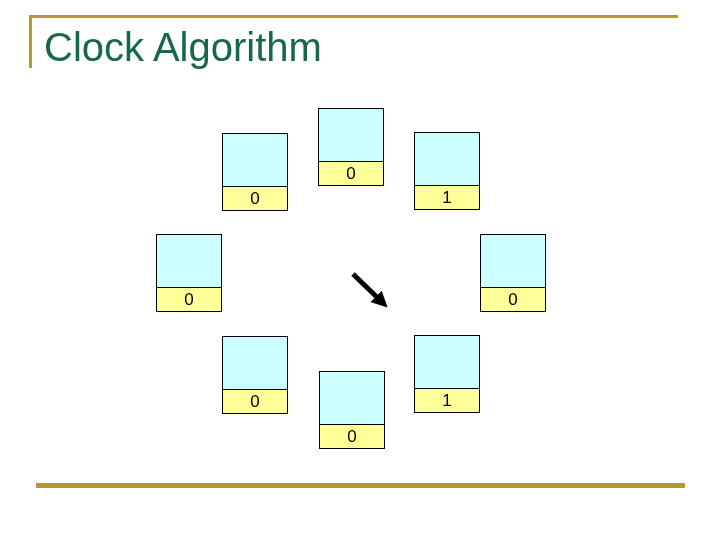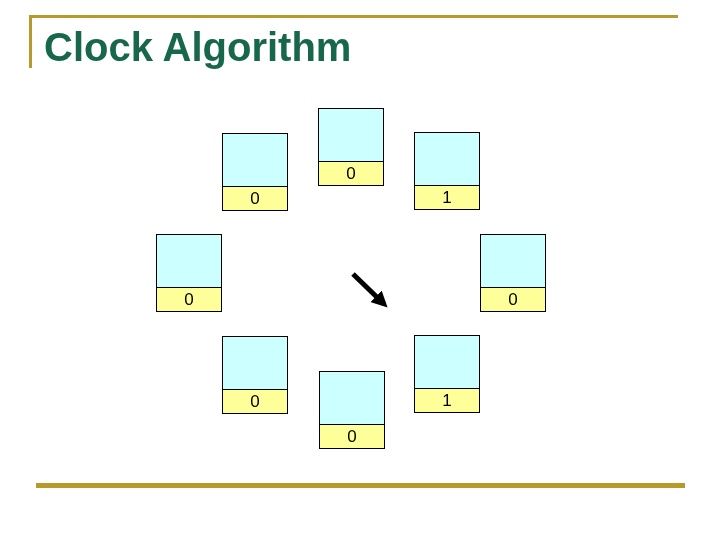--- a/index.html
+++ b/index.html
@@ -30,21 +30,21 @@
   .title-accent-bar {
     position: absolute;
     left: 29px; top: 15px;
     width: 3px; height: 53px;
     background: var(--accent-gold);
   }
   .slide-title {
     position: absolute;
     left: 44px; top: 26px;
     font-size: 40px;
-    font-weight: bold;
+    font-weight: normal;
     line-height: 42px;
     color: var(--title-green);
     white-space: nowrap;
   }
   .bottom-rule {
     position: absolute;
     left: 36px; top: 483px;
     width: 649px; height: 5px;
     background: var(--accent-gold);
   }

